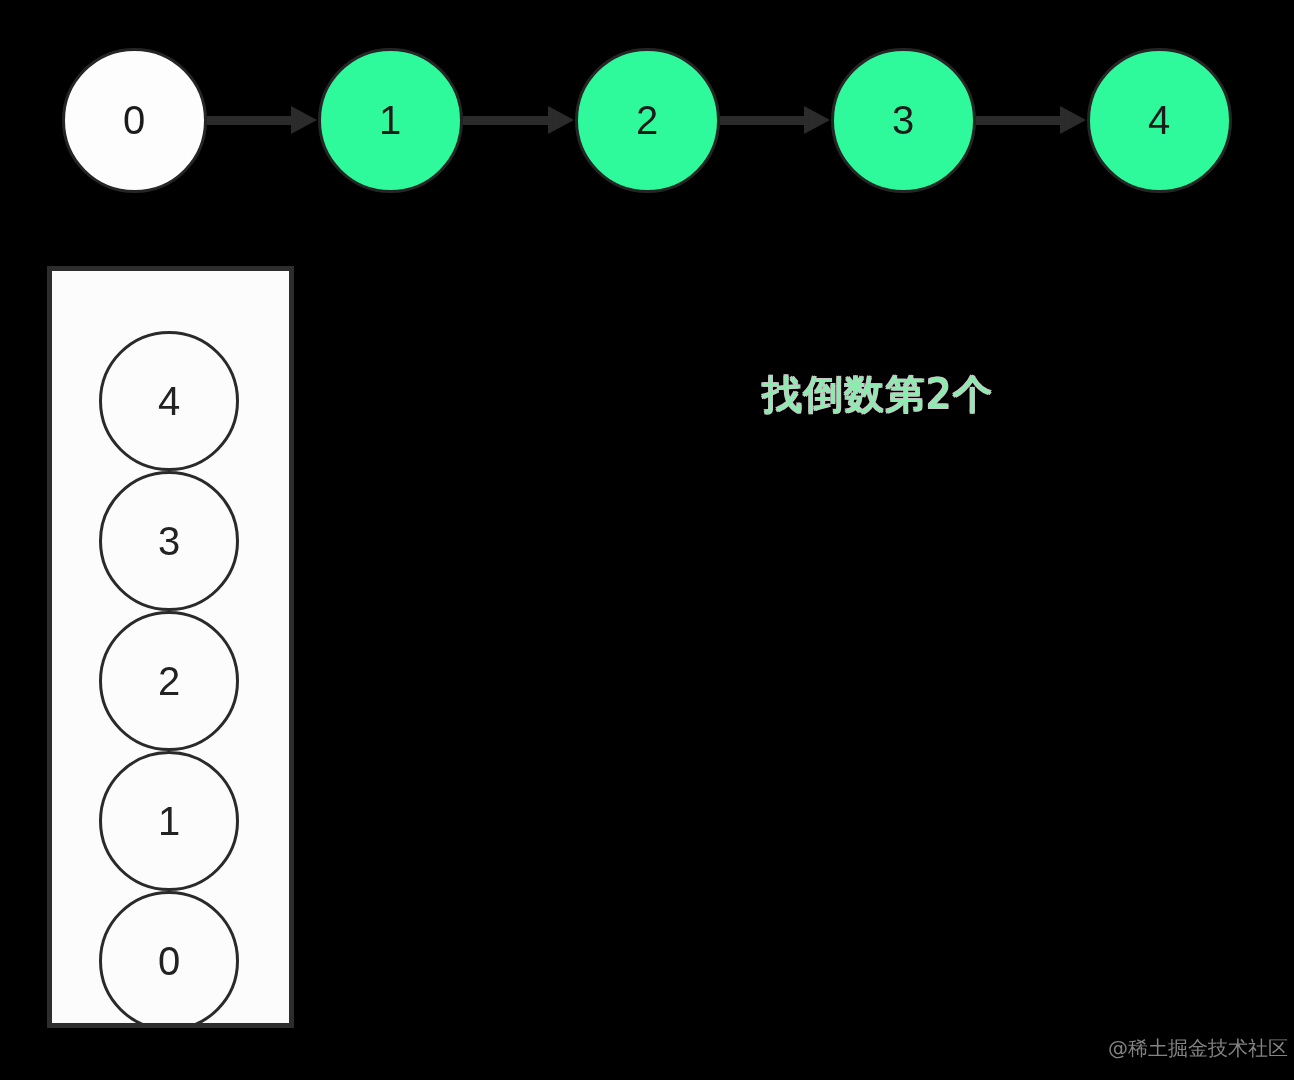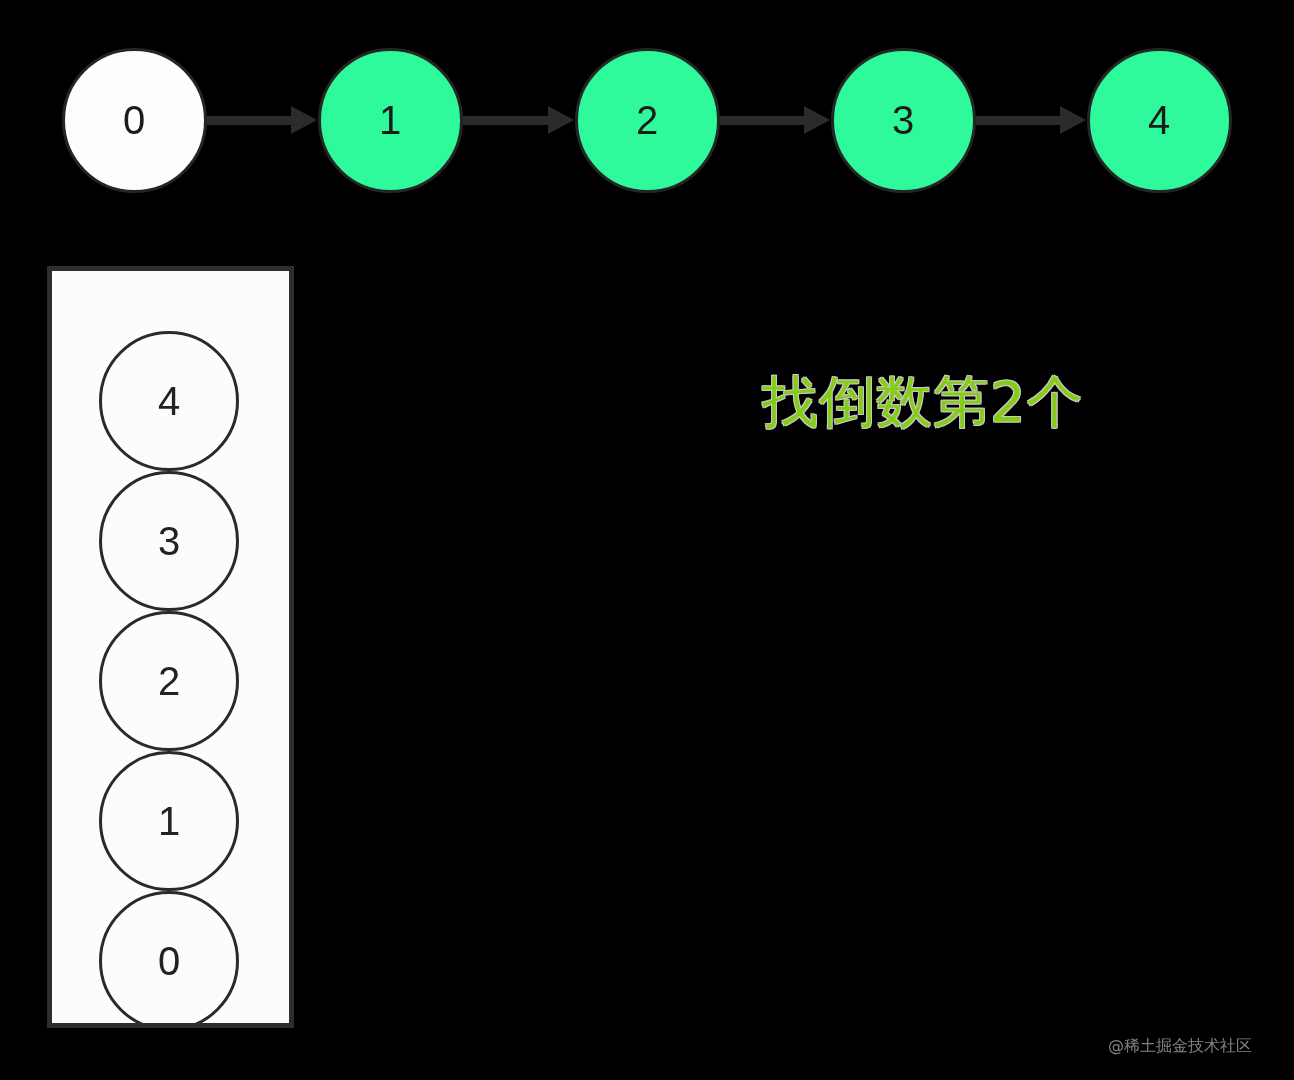--- a/index.html
+++ b/index.html
@@ -76,35 +76,35 @@
     display: flex;
     align-items: center;
     justify-content: center;
     font-size: 40px;
     line-height: 1;
     color: #222222;
     font-family: "Liberation Sans", "DejaVu Sans", sans-serif;
   }
   .annotation-text {
     position: absolute;
-    font-size: 56px;
+    font-size: 40px;
     line-height: 1;
     letter-spacing: 1px;
-    color: #84cc16;
+    color: #86efac;
     font-family: "DejaVu Sans", "Liberation Sans", sans-serif;
     white-space: nowrap;
     text-shadow:
       -1px -1px 0 #c9c9c9,
        1px -1px 0 #c9c9c9,
       -1px  1px 0 #c9c9c9,
        1px  1px 0 #c9c9c9;
   }
   .watermark-text {
     position: absolute;
-    font-size: 16px;
+    font-size: 20px;
     line-height: 1;
     color: #9a9a9a;
     font-family: "DejaVu Sans", "Liberation Sans", sans-serif;
     white-space: nowrap;
     opacity: 0.85;
   }
 </style>
 </head>
 <body>
 

